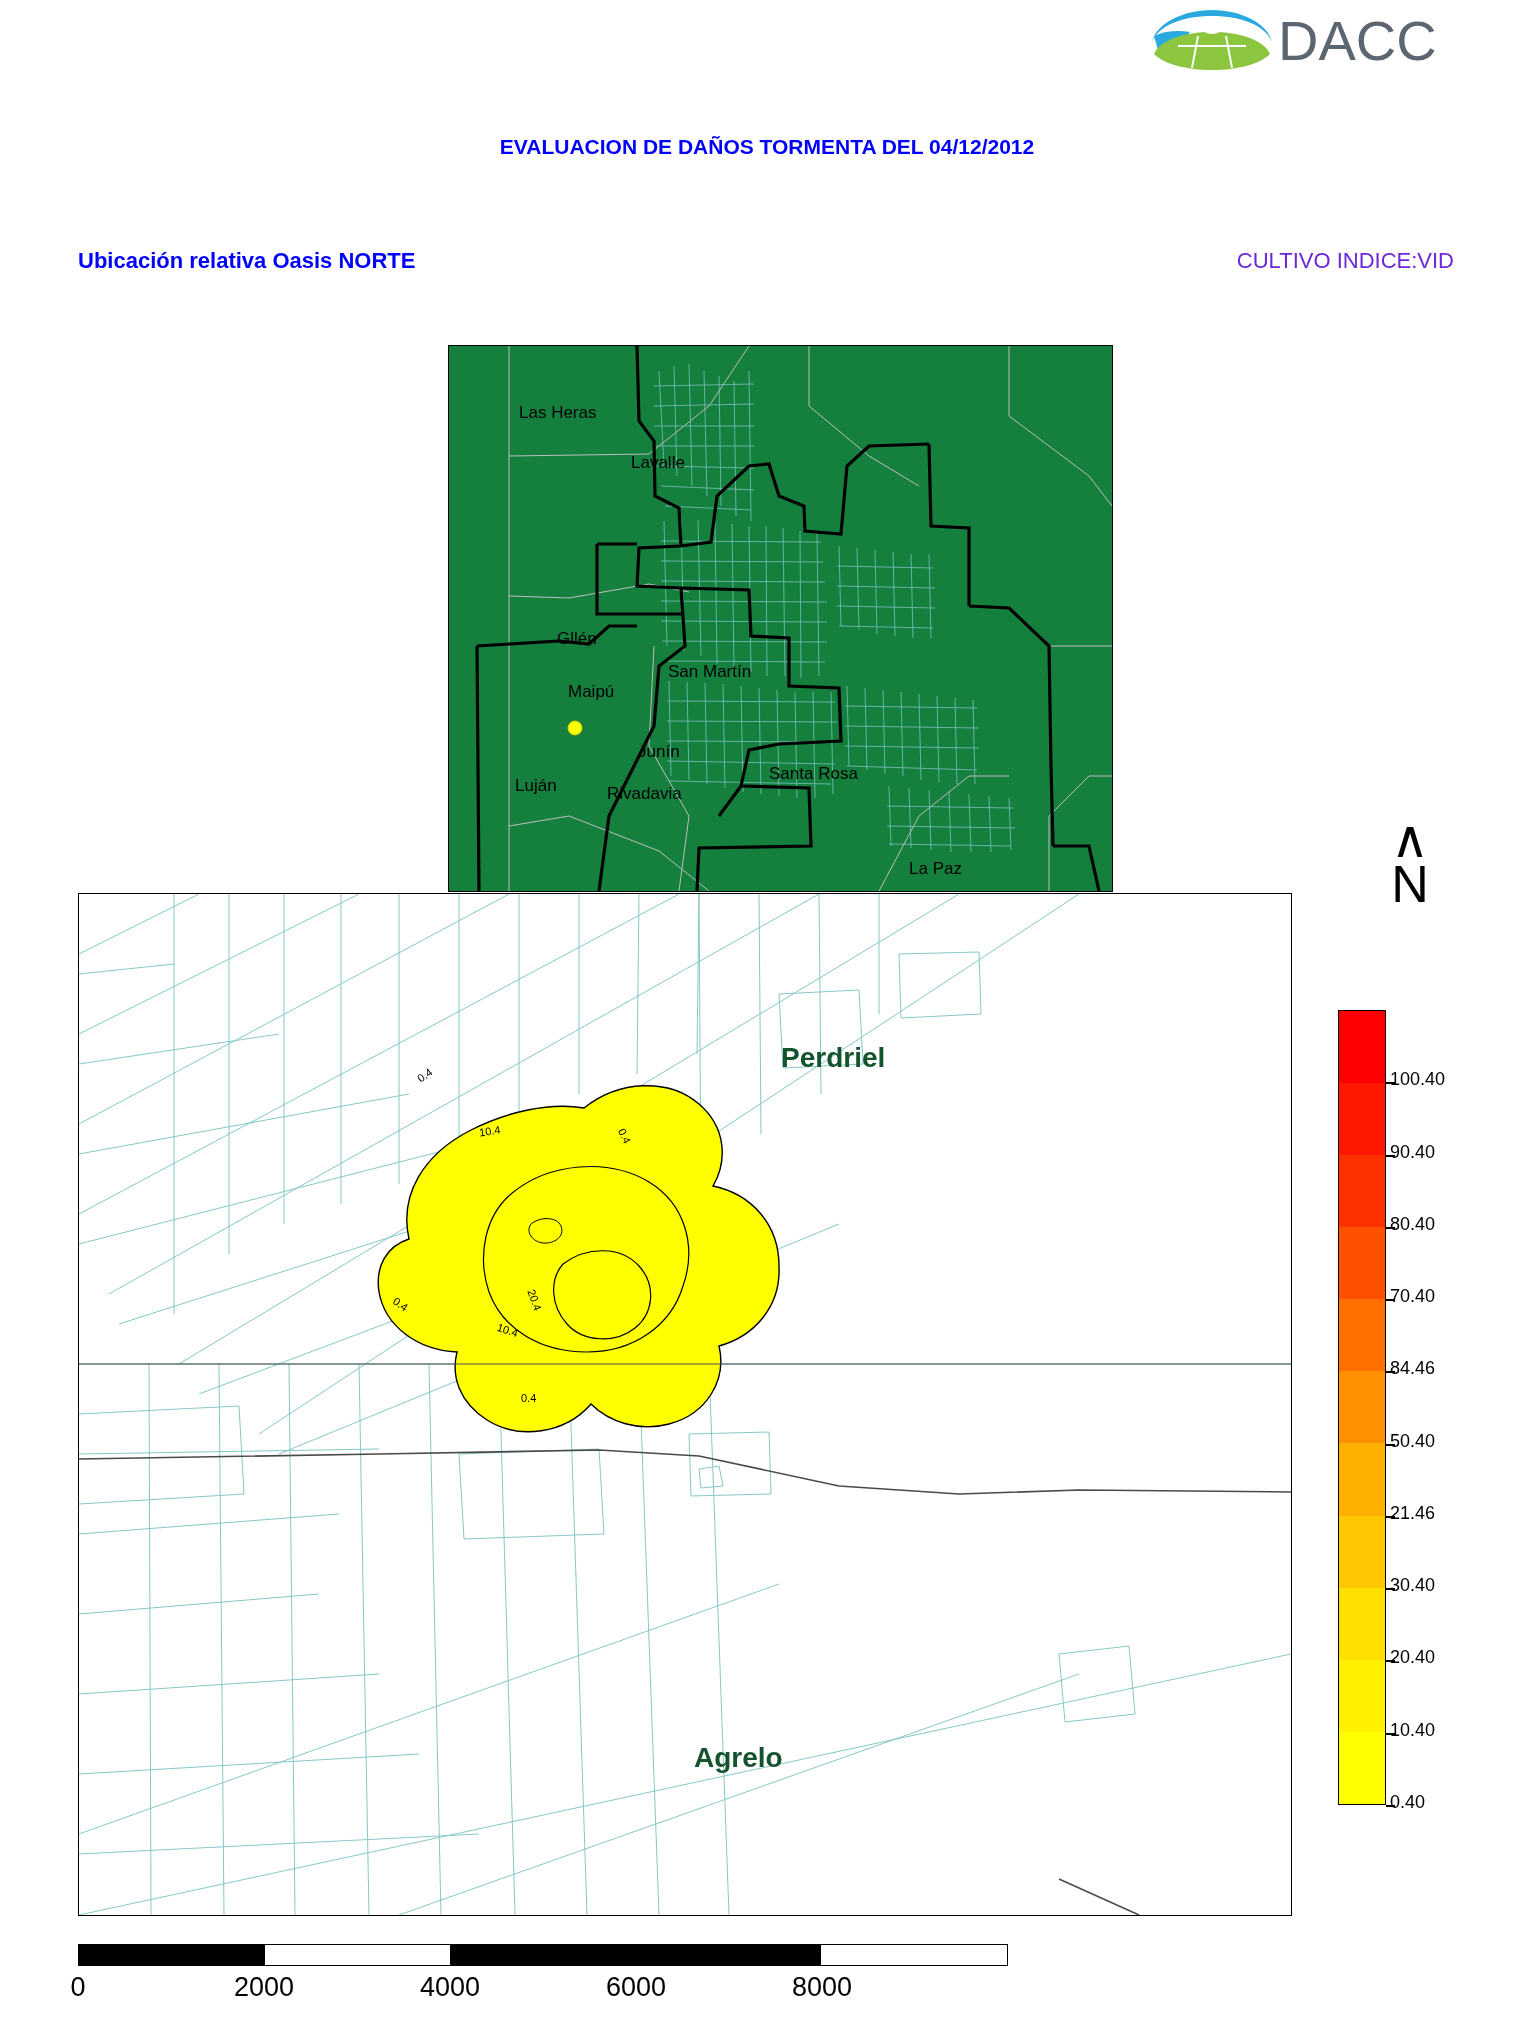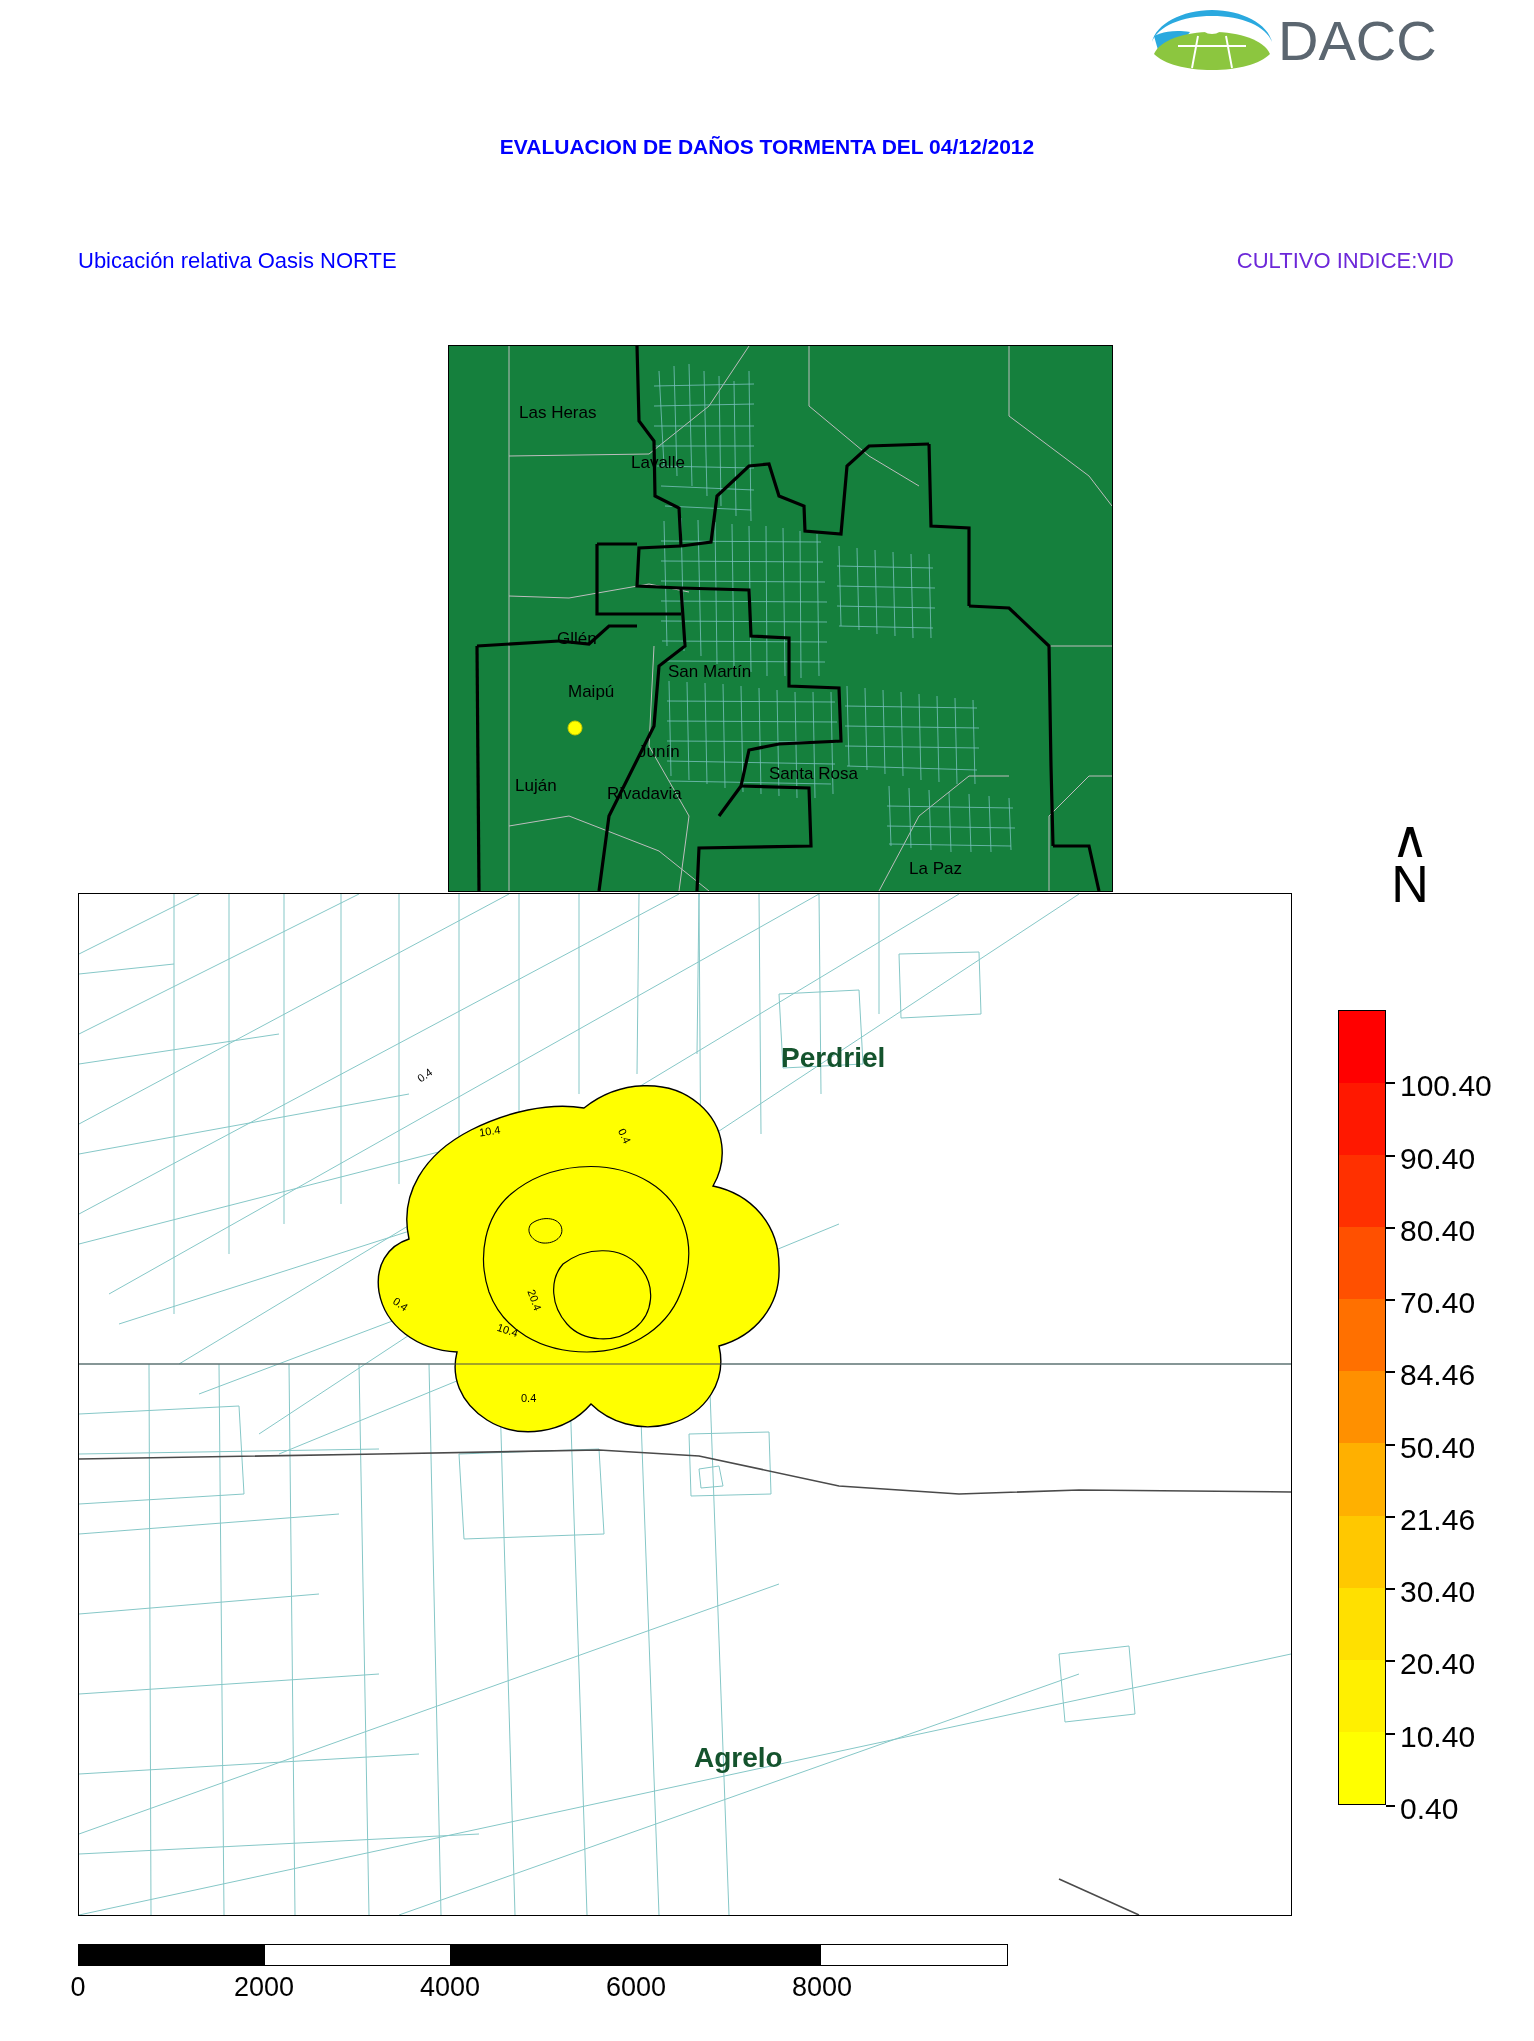--- a/index.html
+++ b/index.html
@@ -48,21 +48,21 @@
     color: #0000ff;
     font-weight: bold;
     font-size: 21px;
     line-height: 30px;
   }
   #subtitle-left {
     position: absolute;
     left: 78px;
     top: 248px;
     color: #0000ff;
-    font-weight: normal;
+    font-weight: bold;
     font-size: 22px;
   }
   #subtitle-right {
     position: absolute;
     right: 80px;
     top: 248px;
     color: #6d28d9;
     font-weight: normal;
     font-size: 22px;
   }
@@ -170,23 +170,23 @@
   #legend .tick .line {
     position: absolute;
     left: 0;
     top: 0;
     width: 9px;
     height: 2px;
     background: #000;
   }
   #legend .tick .txt {
     position: absolute;
-    left: 14px;
+    left: 4px;
     top: -13px;
-    font-size: 30px;
+    font-size: 18px;
     color: #000;
     white-space: nowrap;
   }
 
   
   #scalebar {
     position: absolute;
     left: 78px;
     top: 1944px;
     width: 930px;

